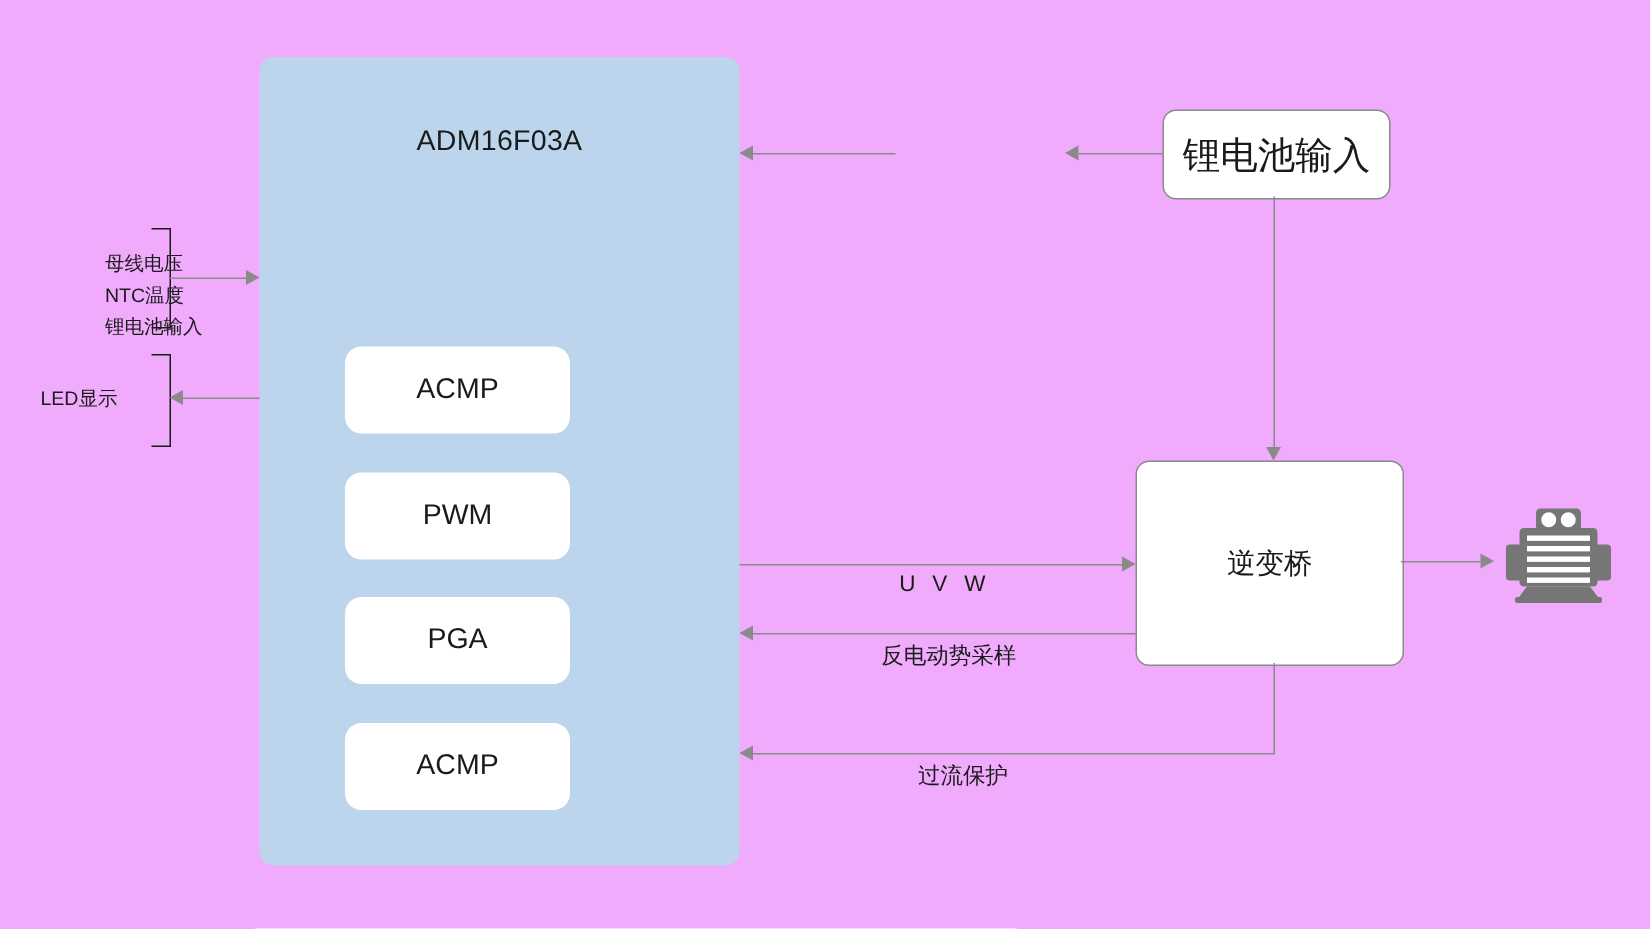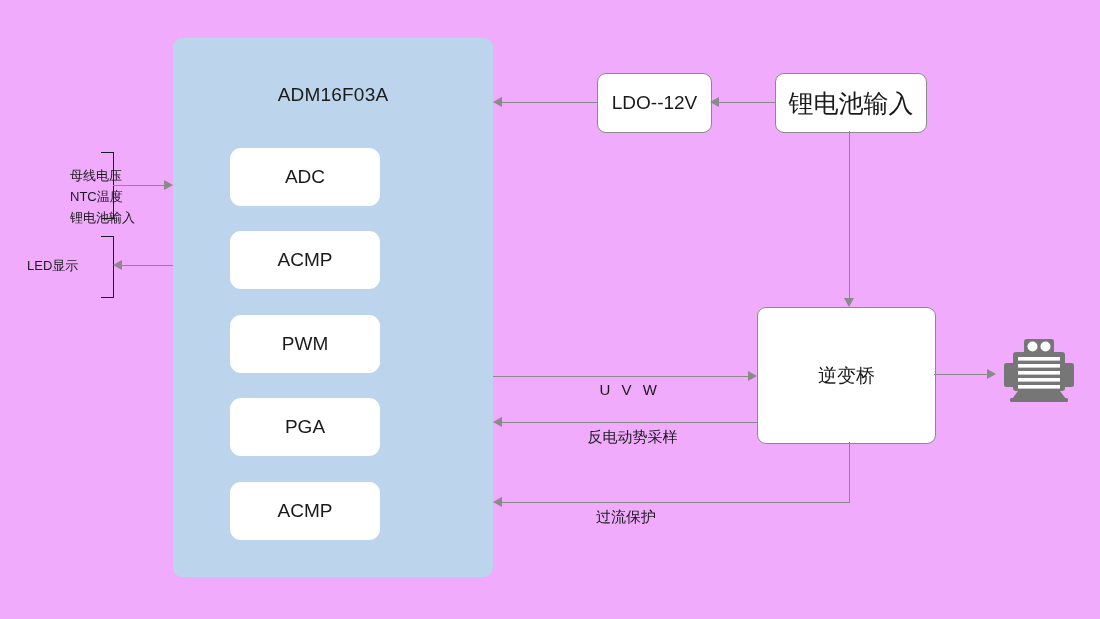--- a/index.html
+++ b/index.html
@@ -149,28 +149,26 @@
   #motor-icon { left: 1002px; top: 337px; }
 </style>
 </head>
 <body>
 
 <div id="canvas">
 
   <div class="abs" id="mcu-panel"></div>
   <div class="abs" id="mcu-title">ADM16F03A</div>
 
-  <div class="abs periph" id="blk-adc">ADC</div>
   <div class="abs periph" id="blk-gpio">ACMP</div>
   <div class="abs periph" id="blk-pwm">PWM</div>
   <div class="abs periph" id="blk-pga">PGA</div>
   <div class="abs periph" id="blk-acmp">ACMP</div>
 
 
-  <div class="abs obox" id="blk-ldo">LDO--12V</div>
   <div class="abs obox" id="blk-battery">锂电池输入</div>
   <div class="abs obox" id="blk-inverter">逆变桥</div>
 
   <div class="abs hline" style="left:719px; top:102px; width:56px;"></div>
   <div class="abs arrow-head arrow-left" style="left:710px; top:97px;"></div>
 
   <div class="abs hline" style="left:502px; top:102px; width:95px;"></div>
   <div class="abs arrow-head arrow-left" style="left:493px; top:97px;"></div>
 
   <div class="abs vline" style="left:849px; top:131px; height:167px;"></div>
@@ -183,21 +181,21 @@
   <div class="abs arrow-head arrow-right" style="left:748px; top:371px;"></div>
   <div class="abs sig-label spaced" style="left:520px; top:381px; width:220px;">U V W</div>
 
   <div class="abs hline" style="left:502px; top:422px; width:255px;"></div>
   <div class="abs arrow-head arrow-left" style="left:493px; top:417px;"></div>
   <div class="abs sig-label" style="left:520px; top:428px; width:225px;">反电动势采样</div>
 
   <div class="abs vline" style="left:849px; top:442px; height:60px;"></div>
   <div class="abs hline" style="left:502px; top:502px; width:348px;"></div>
   <div class="abs arrow-head arrow-left" style="left:493px; top:497px;"></div>
-  <div class="abs sig-label" style="left:516px; top:508px; width:220px;">过流保护</div>
+  <div class="abs sig-label" style="left:532px; top:508px; width:220px;">过流保护</div>
 
   <div class="abs side-label" style="left:22px; top:165px; width:86px;margin-left:48px;">
     <div>母线电压</div>
     <div>NTC温度</div>
     <div>锂电池输入</div>
   </div>
   <div class="abs bracket" style="left:101px; top:152px; height:65px;"></div>
   <div class="abs hline" style="left:113px; top:185px; width:51px;"></div>
   <div class="abs arrow-head arrow-right" style="left:164px; top:180px;"></div>
 

